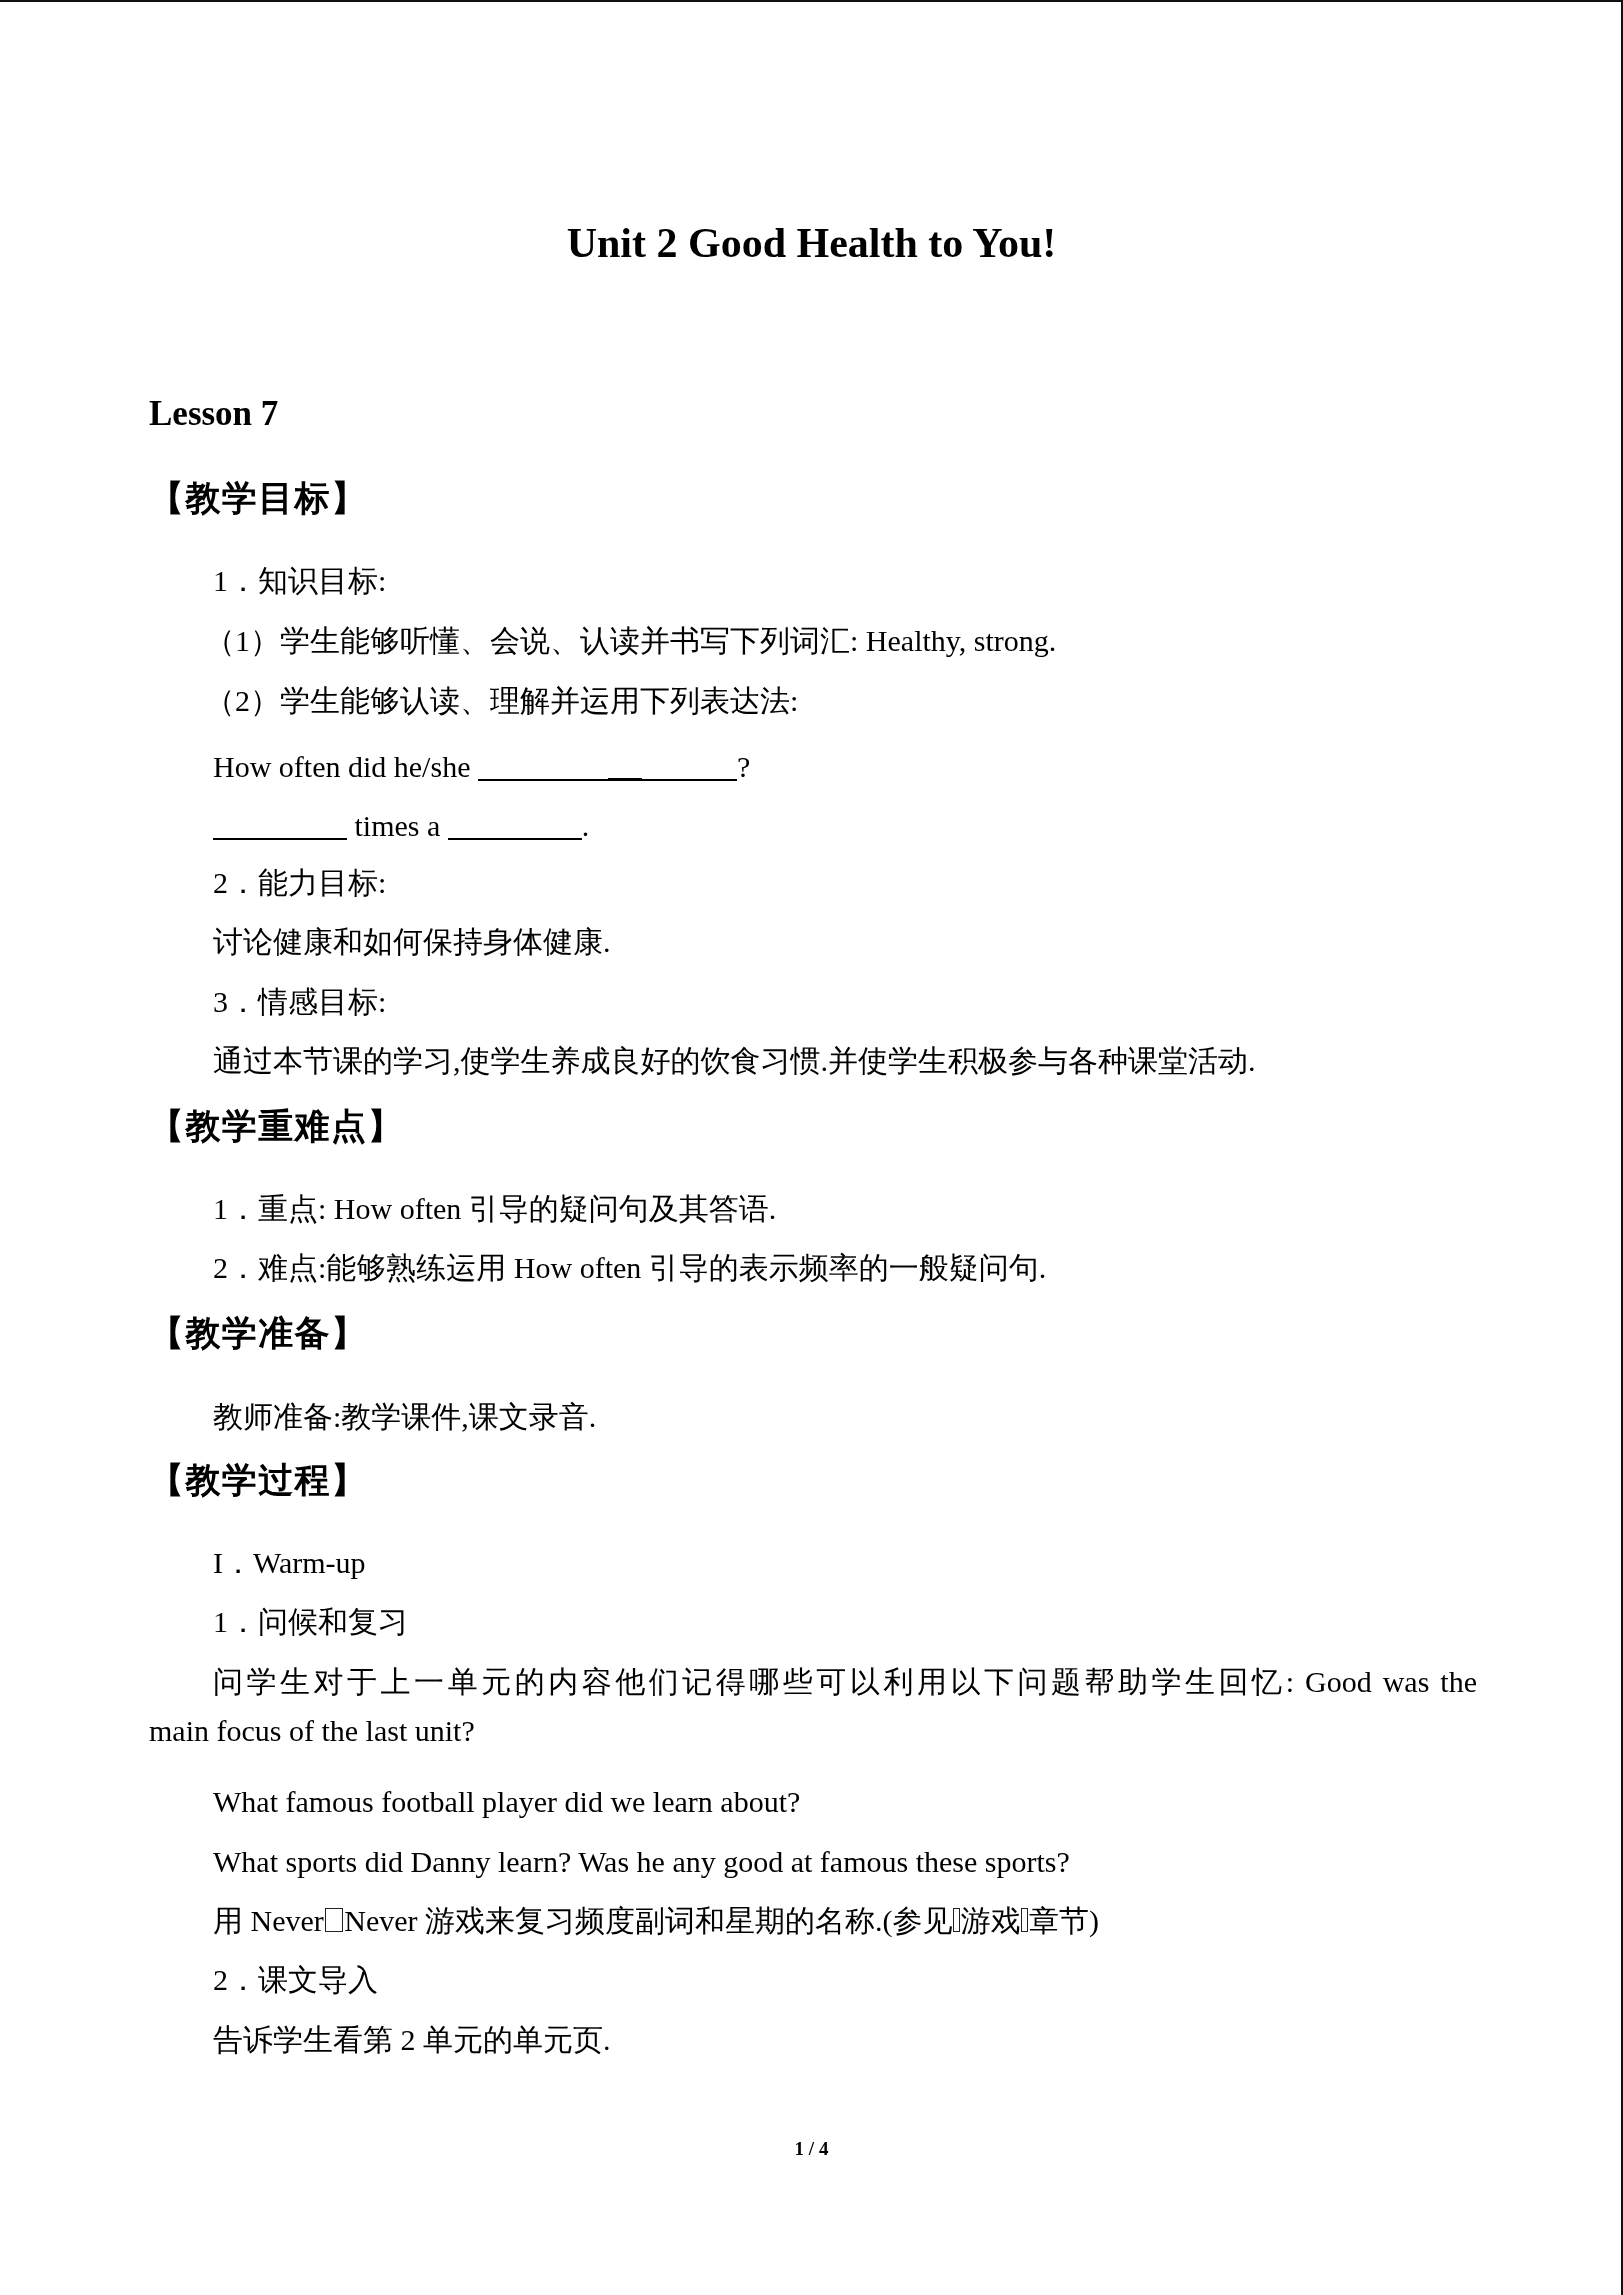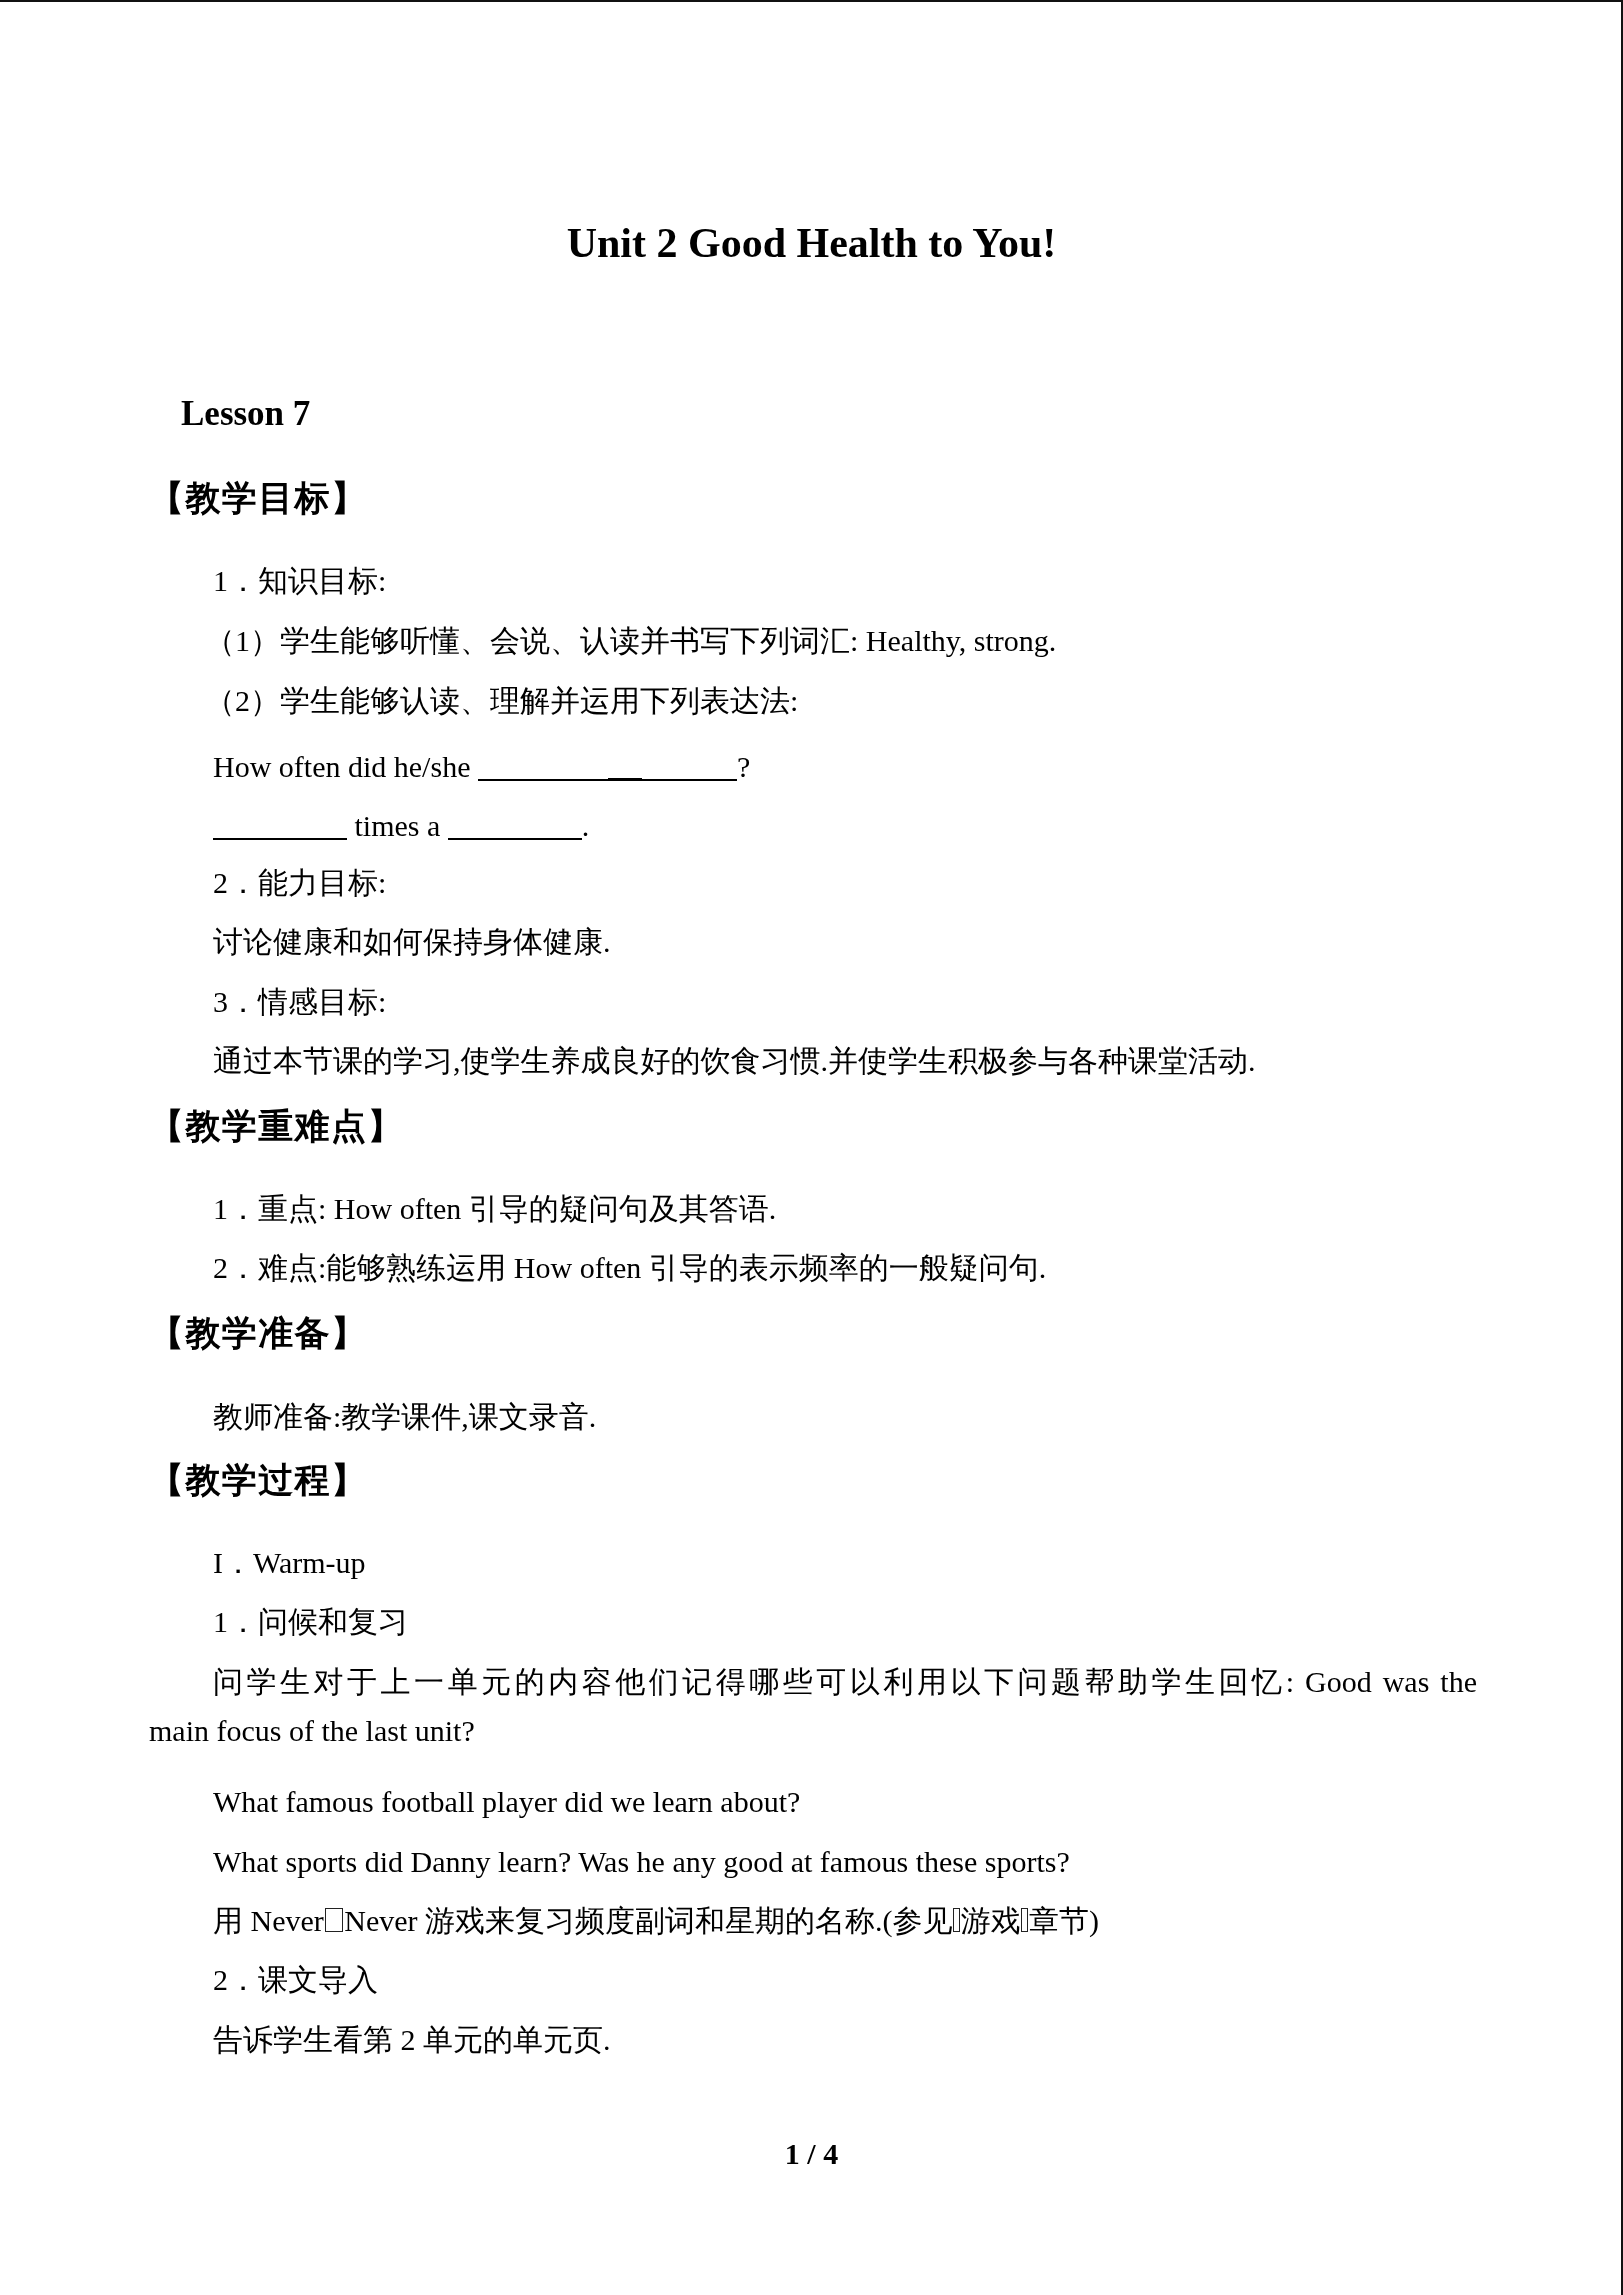--- a/index.html
+++ b/index.html
@@ -36,21 +36,20 @@
       text-align: center;
       top: 220px;
       font-size: 42px;
       font-weight: bold;
     }
     .lesson {
       left: 149px;
       top: 394px;
       font-size: 35px;
       font-weight: bold;
-      margin-left: 32px;
     }
     .heading {
       left: 149px;
       font-size: 35px;
       font-weight: bold;
       font-family: "DejaVu Sans", "Liberation Sans", sans-serif;
       letter-spacing: 1.4px;
     }
     .body {
       font-size: 30px;
@@ -80,21 +79,21 @@
     .box.thin {
       width: 6.8px;
       border-width: 0.7px;
       margin: 0 0.7px;
     }
     .footer {
       left: 0;
       width: 1623px;
       text-align: center;
       top: 2137px;
-      font-size: 30px;
+      font-size: 19px;
       font-weight: bold;
     }
     .justify-wrap {
       position: absolute;
       left: 213px;
       width: 1264px;
       font-size: 30px;
       line-height: 1;
       text-align: justify;
       text-align-last: justify;

